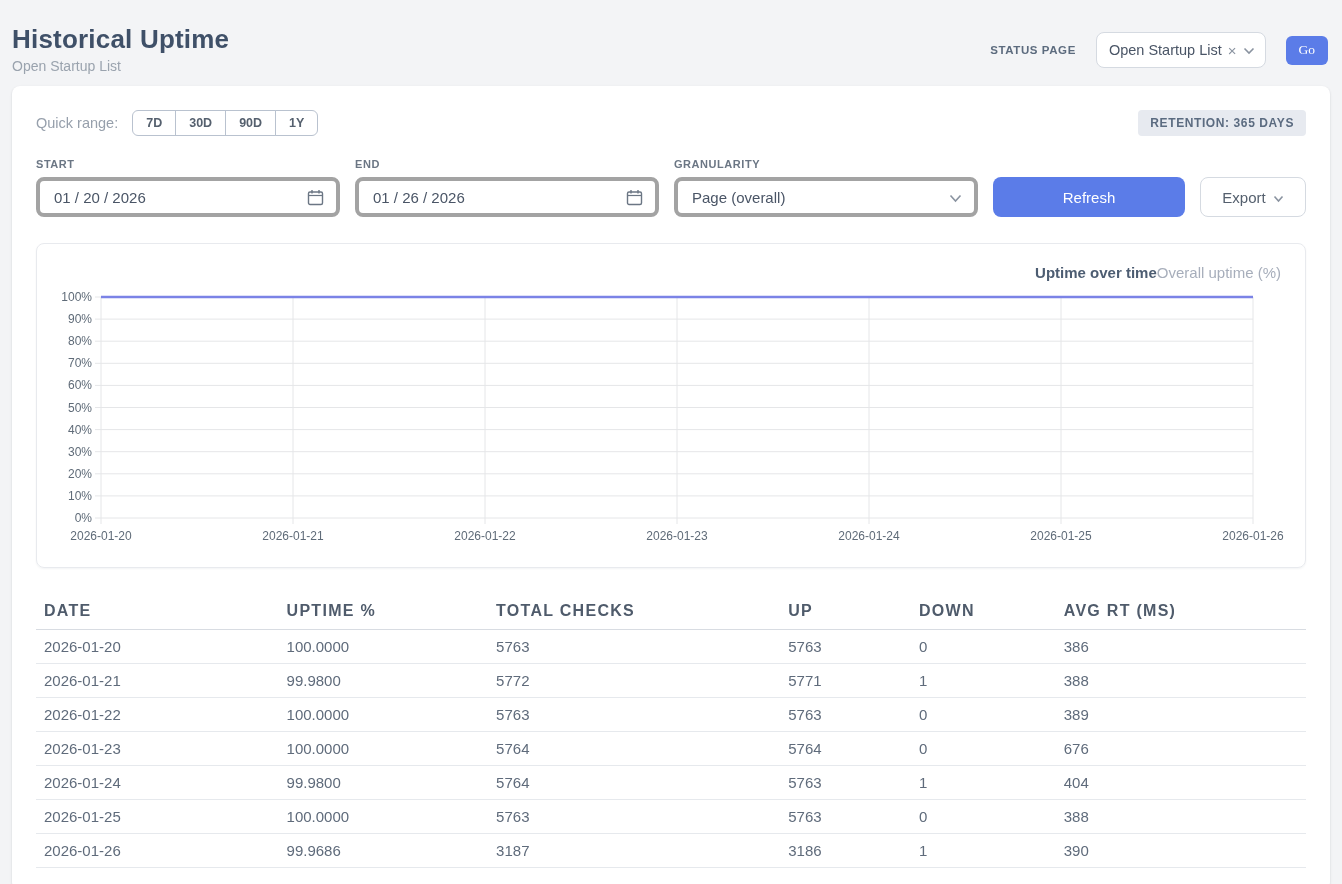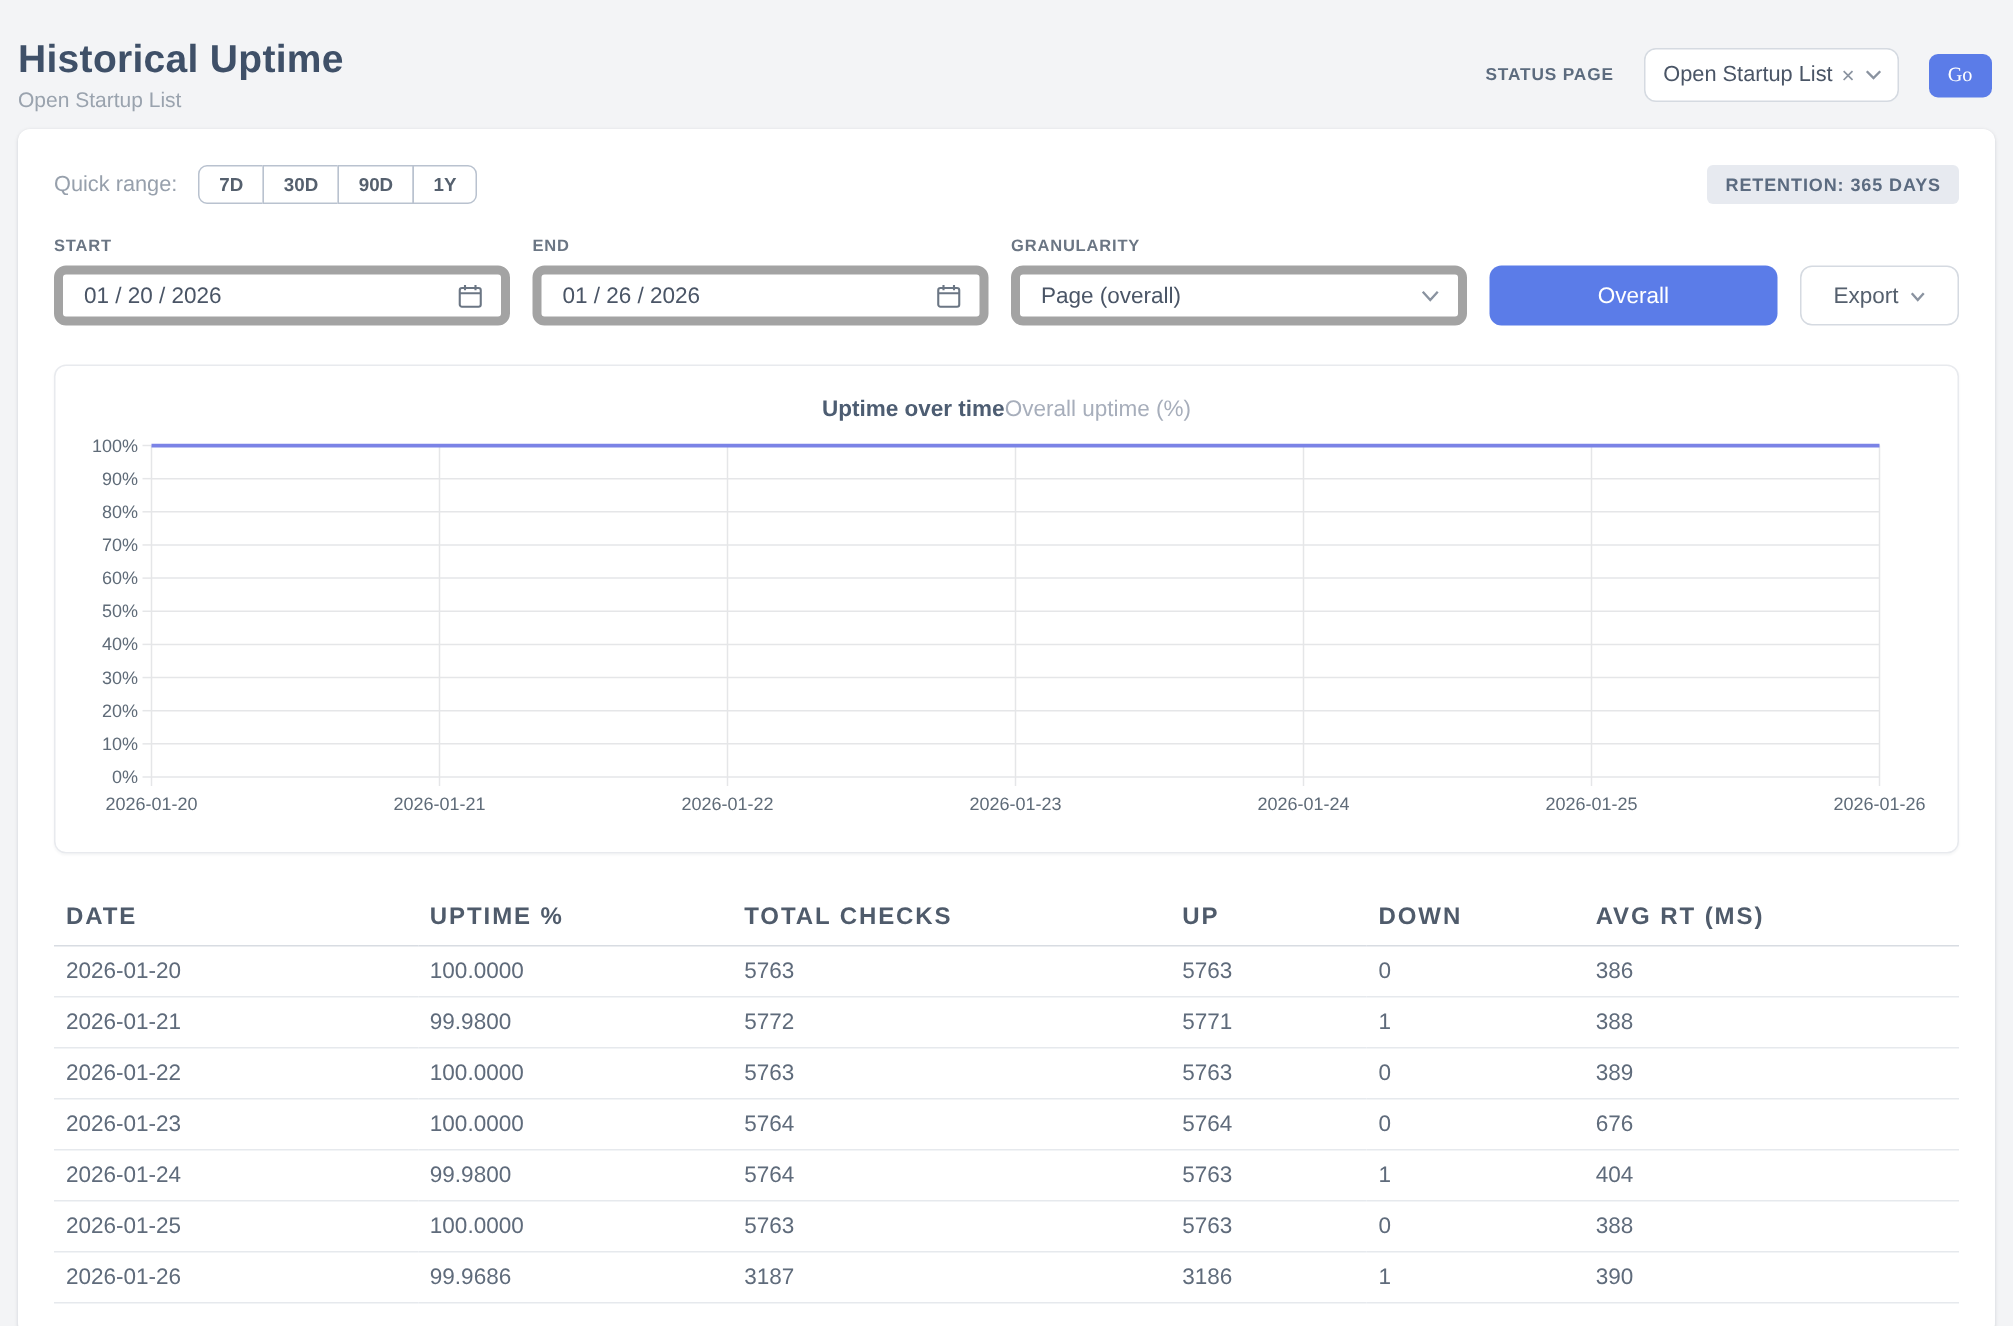--- a/index.html
+++ b/index.html
@@ -54,42 +54,42 @@
     letter-spacing:.05em; padding:6px 12px; border-radius:4px;
   }
   
   .filter-row-2 { display:flex; gap:15px; margin-top:22px; align-items:flex-end; }
   .field { flex:1 1 0; }
   .field-label {
     font-size:11px; font-weight:600; color:#6b7684; letter-spacing:.05em;
     margin-bottom:7px;
   }
   .field-input {
-    height:40px; border:6px solid #a3a3a3; border-radius:8px; background:#fff;
+    height:40px; border:4px solid #a3a3a3; border-radius:8px; background:#fff;
     display:flex; align-items:center; padding:0 12px 0 14px;
     font-size:15px; color:#4a5566;
   }
   .field-input .grow { flex:1; }
   .cal-icon svg { display:block; }
   .refresh-btn {
     flex:0 0 192px; height:40px; background:#5b7ce8; color:#fff; border:none;
     border-radius:8px; font-size:15px; cursor:pointer; font-family:inherit;
   }
   .export-btn {
     flex:0 0 106px; height:40px; background:#fff; border:1px solid #d5dae1;
     border-radius:8px; font-size:15px; color:#55606e; cursor:pointer;
     display:flex; align-items:center; justify-content:center; gap:7px;
     font-family:inherit;
   }
   
   .chart-card {
     border:1px solid #e8eaee; border-radius:8px; margin-top:26px;
     padding:20px 24px 14px 24px; box-shadow:0 1px 2px rgba(20,30,50,.05);
   }
-  .chart-head { display:flex; justify-content:center; align-items:center; }
+  .chart-head { display:flex; justify-content:flex-end; align-items:center; }
   .chart-title { font-size:15px; font-weight:700; color:#4d5d72; }
   .chart-legend { font-size:15px; color:#a7aebb; }
   .chart-svg-wrap { margin-top:10px; }
   
   .uptime-table { width:100%; border-collapse:collapse; margin-top:28px; }
   .uptime-table th {
     text-align:left; font-size:16px; font-weight:700; color:#4f5b6b;
     letter-spacing:.08em; padding:6px 8px 9px 8px;
     border-bottom:1px solid #d8dce2;
   }
@@ -169,21 +169,21 @@
       <div class="field-label">GRANULARITY</div>
       <div class="field-input">
         <span class="grow">Page (overall)</span>
         <span>
           <svg width="13" height="9" viewBox="0 0 13 9">
               <polyline class="chev" points="1.5,1.5 6.5,7 11.5,1.5"></polyline>
             </svg>
         </span>
       </div>
     </div>
-    <button class="refresh-btn">Overall</button>
+    <button class="refresh-btn">Refresh</button>
     <button class="export-btn">
       <span>Export</span>
       <span>
         <svg width="11" height="8" viewBox="0 0 11 8">
             <polyline class="chev" points="1.5,1.5 5.5,6 9.5,1.5"></polyline>
           </svg>
       </span>
     </button>
   </div>
 

